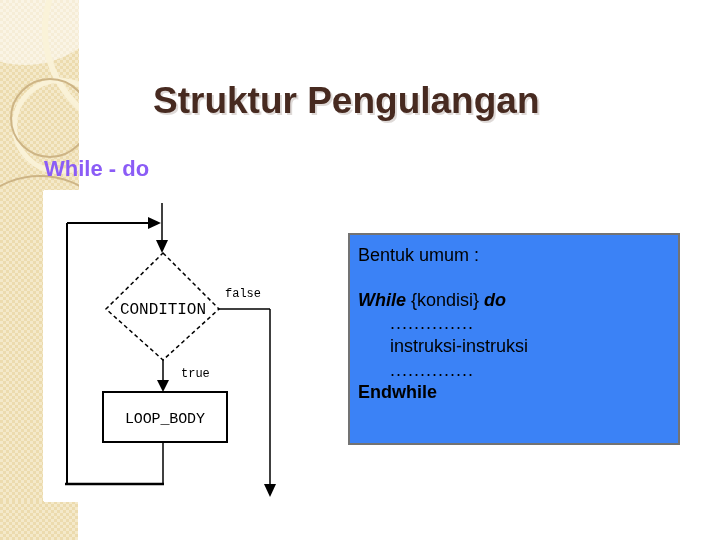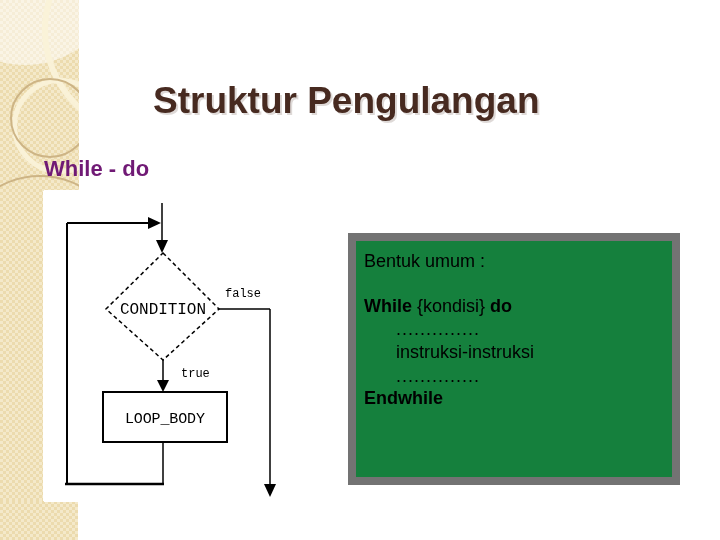--- a/index.html
+++ b/index.html
@@ -25,42 +25,42 @@
   .ring-tan{left:10px;top:78px;width:80px;height:80px;border:2px solid #cdb485;}
   .ring-cream{left:12px;top:78px;width:96px;height:96px;border:5px solid rgba(250,242,216,0.95);}
   .arc-tan-low{left:-45px;top:175px;width:170px;height:170px;border:2px solid #cdb485;}
   
   .title{
     position:absolute;left:153px;top:42px;width:440px;
     font-size:37px;font-weight:bold;color:#472a20;letter-spacing:0px;
     text-shadow:2px 2px 0 rgba(71,42,32,0.18);white-space:nowrap;margin-top:38px;
   }
   .subtitle{
-    position:absolute;left:44px;top:156px;font-size:22px;font-weight:bold;color:#701a75;
+    position:absolute;left:44px;top:156px;font-size:22px;font-weight:bold;color:#8b5cf6;
     white-space:nowrap;
   }
   
   .flowchart{position:absolute;left:44px;top:190px;width:256px;height:312px;background:#fff;}
   .flowchart svg{display:block;}
   .fc-text{font-family:"Liberation Mono","DejaVu Sans Mono",monospace;fill:#000;}
   
   .code-box{
-    position:absolute;left:348px;top:233px;width:332px;height:252px;
-    border:8px solid #737373;background:#15803d;box-sizing:border-box;
+    position:absolute;left:348px;top:233px;width:332px;height:212px;
+    border:2px solid #737373;background:#3b82f6;box-sizing:border-box;
     font-size:18px;color:#000;
   }
   .cb-line{position:absolute;left:8px;white-space:nowrap;}
   .cb-indent{left:40px;}
   .cb-l1{top:10px;}
   .cb-l2{top:55px;}
   .cb-l3{top:78px;letter-spacing:1px;}
   .cb-l4{top:101px;text-align:right;}
   .cb-l5{top:125px;letter-spacing:1px;}
   .cb-l6{top:147px;font-weight:bold;text-align:right;}
-  .b{font-weight:bold;}
+  .b{font-weight:bold;font-style:italic;}
 </style>
 </head>
 <body>
 
 <div class="slide">
 
   <div class="strip tex"></div>
   <div class="block-top tex">
     <div class="circ circ-light"></div>
     <div class="circ arc-cream-big"></div>

